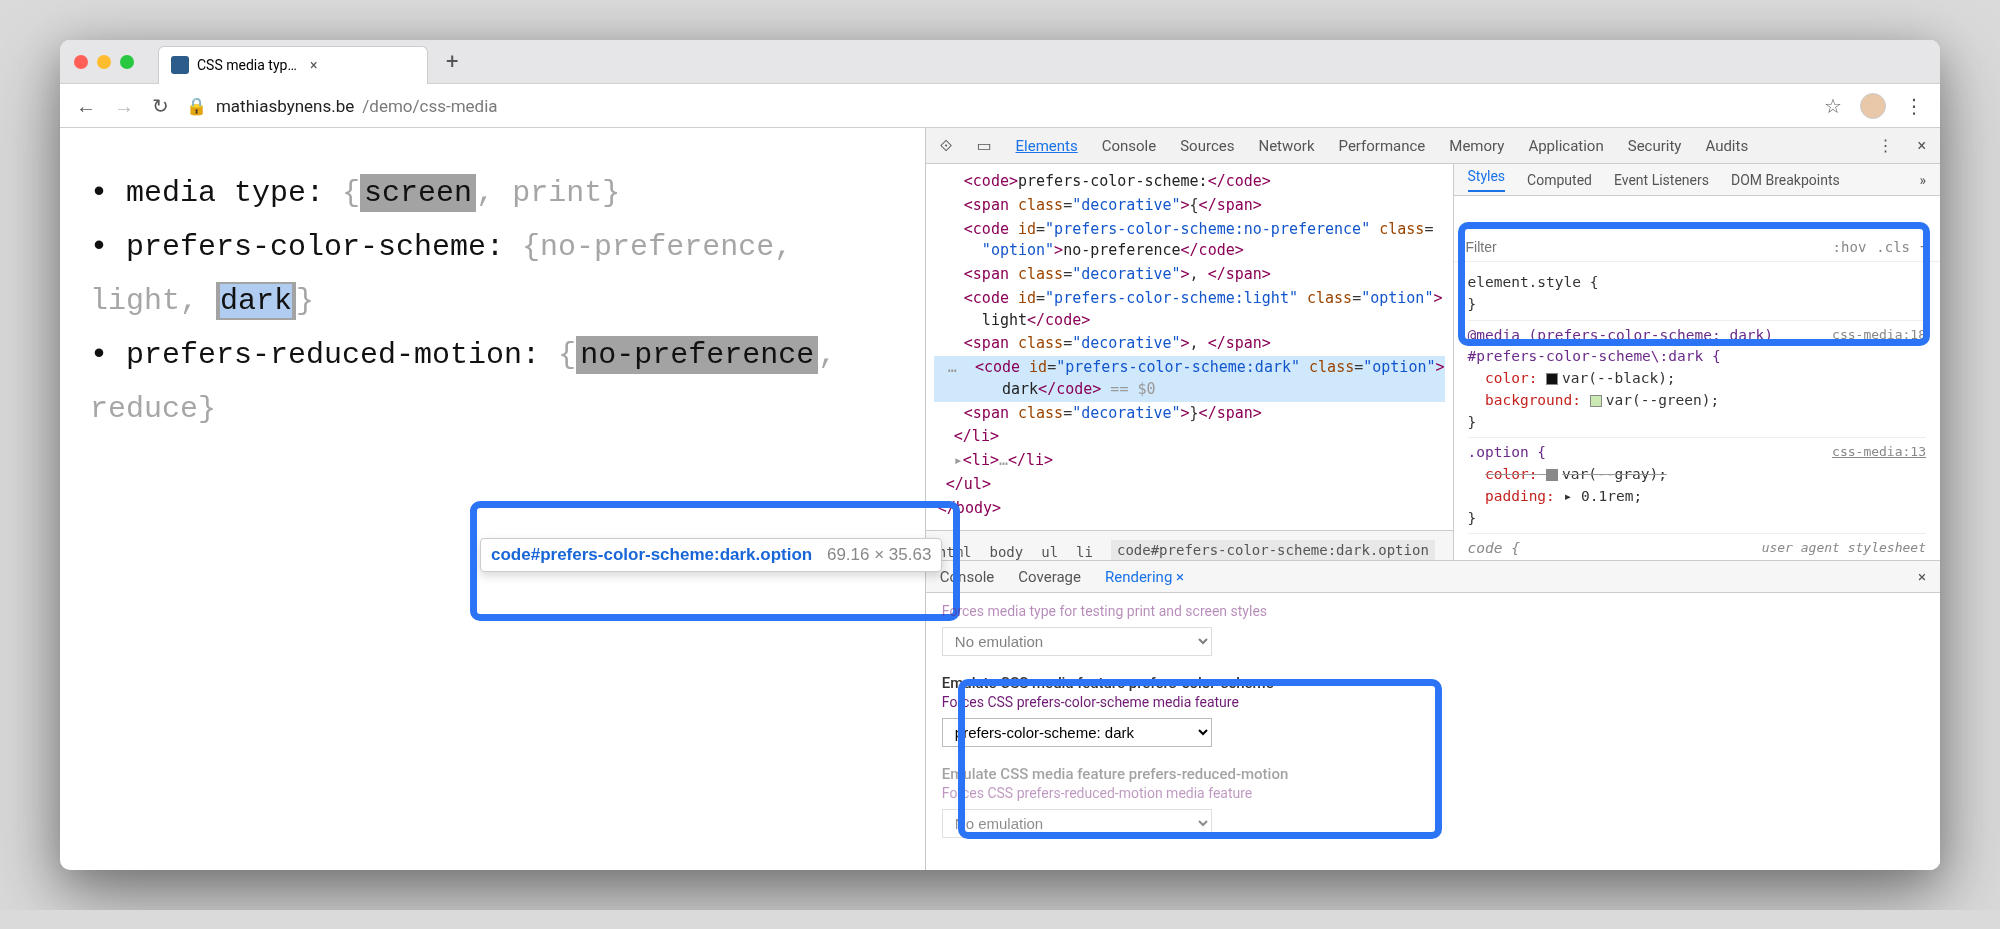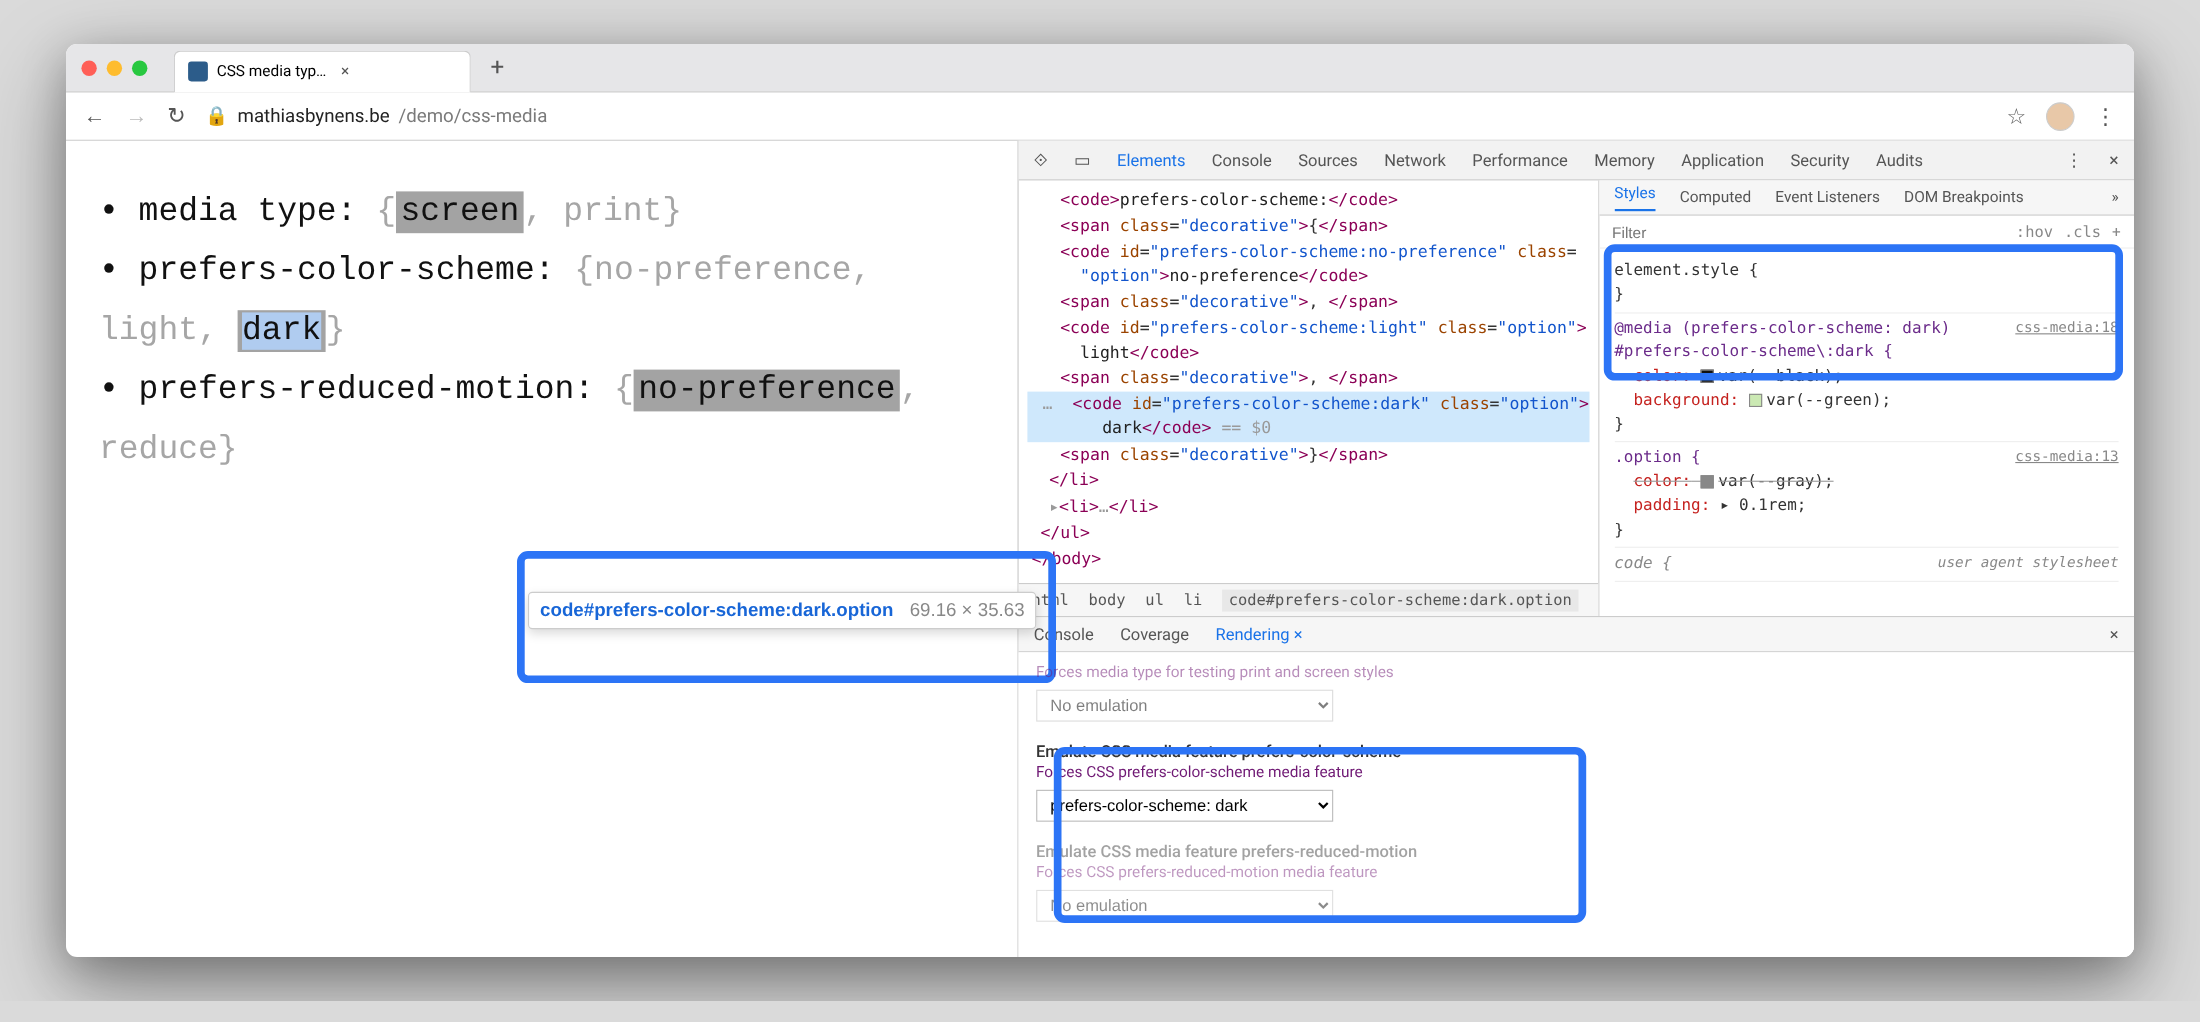--- a/index.html
+++ b/index.html
@@ -115,21 +115,21 @@
     background:#fff;
   }
   .dt-tabs{
     display:flex; align-items:center; gap:24px;
     height:36px; border-bottom:1px solid #ccc;
     padding:0 14px;
     background:#f2f2f2;
   }
   .dt-tabs .ico{color:#555;font-size:16px;}
   .dt-tabs .tabi{color:#555;cursor:pointer;}
-  .dt-tabs .tabi.active{color:#1a73e8;}
+  .dt-tabs .tabi.active{color:#1a73e8;text-decoration:underline;}
   .dt-tabs .spacer{flex:1;}
   .dt-body{flex:1;display:flex;min-height:0;}
   
   .elements{
     flex:0 0 52%;
     display:flex;flex-direction:column;
     border-right:1px solid #ccc;
     min-height:0;
   }
   .dom{
@@ -139,29 +139,29 @@
   }
   .dom .row{white-space:nowrap;padding:1px 0;}
   .dom .selrow{background:#cfe8fc;}
   .dom .t-tag{color:#8b0056;}
   .dom .t-attr{color:#9b4400;}
   .dom .t-val{color:#1255cc;}
   .dom .t-txt{color:#222;}
   .dom .t-gray{color:#9a9a9a;}
   .crumbs{
     height:30px;border-top:1px solid #ccc;background:#f6f6f6;
-    display:flex;align-items:center;padding:0 12px;gap:18px;
+    display:flex;align-items:flex-end;padding:0 12px;gap:18px;
     font-family:Menlo,monospace;font-size:14px;color:#555;
   }
   .crumbs span.active{background:#e8e8e8;padding:2px 6px;}
   
   .stylespanel{flex:1;display:flex;flex-direction:column;min-width:0;position:relative;}
   .sp-tabs{height:32px;display:flex;align-items:center;gap:22px;border-bottom:1px solid #ccc;padding:0 14px;background:#f6f6f6;font-size:14px;}
   .sp-tabs .stabi{color:#555;} .sp-tabs .stabi.active{color:#1a73e8;border-bottom:2px solid #1a73e8;padding-bottom:6px;}
-  .filterrow{height:30px;display:flex;align-items:center;gap:10px;padding:0 12px;border-bottom:1px solid #eee;font-size:14px;color:#888;}
+  .filterrow{height:30px;display:flex;align-items:center;gap:10px;padding:0 12px;border-bottom:1px solid #eee;font-size:14px;color:#888;margin-top:36px;}
   .filterrow input{border:none;outline:none;flex:1;font-size:14px;}
   .filterrow .pill{font-family:Menlo,monospace;}
   .rules{flex:1;overflow:auto;font-family:Menlo,monospace;font-size:14.5px;line-height:1.5;padding:6px 14px;}
   .rules .selname{color:#6b2b8a;}
   .rules .prop{color:#c5221f;}
   .rules .val{color:#333;}
   .rules .src{color:#888;font-size:13px;float:right;text-decoration:underline;}
   .rules .sw{display:inline-block;width:12px;height:12px;border:1px solid #888;vertical-align:middle;margin-right:4px;}
   .rules .strike{text-decoration:line-through;color:#999;}
   .rules .blk{border-bottom:1px solid #eee;padding:4px 0;}

